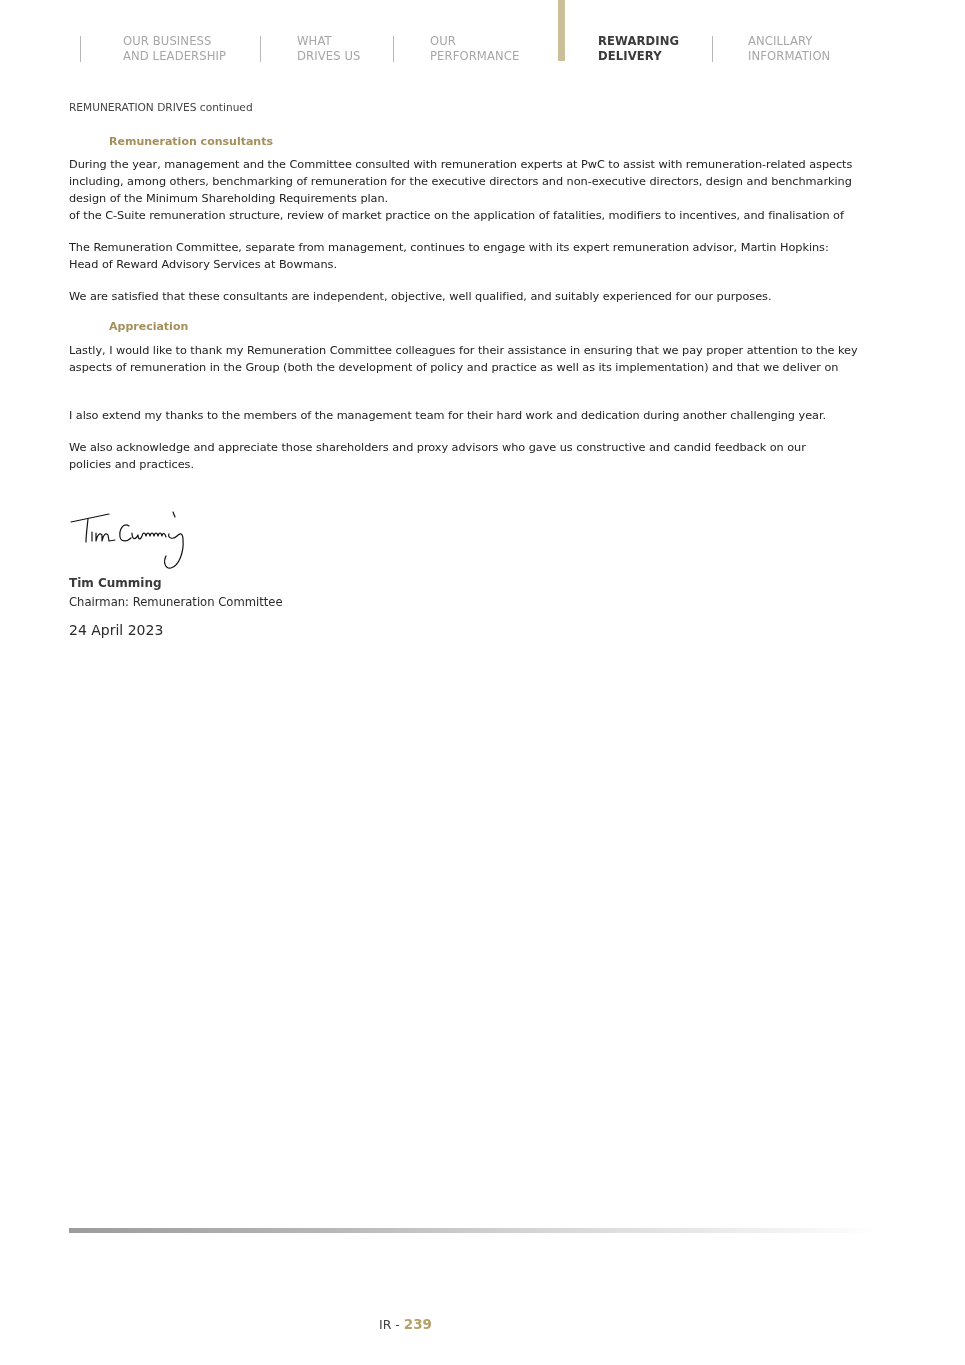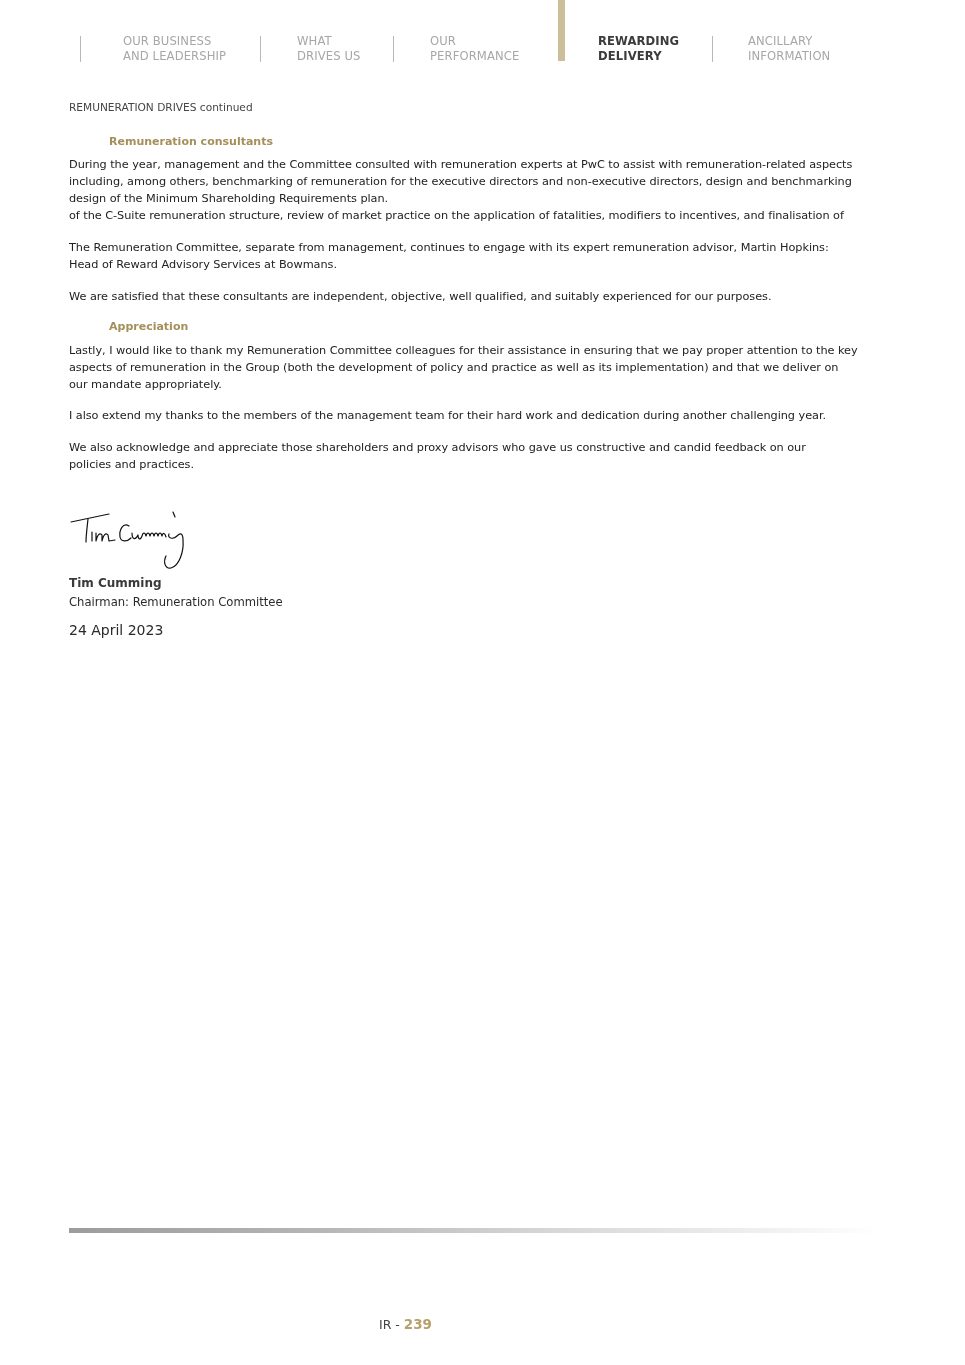--- a/index.html
+++ b/index.html
@@ -113,21 +113,20 @@
 
   <div class="para" style="top:288px">
     <span class="ln">We are satisfied that these consultants are independent, objective, well qualified, and suitably experienced for our purposes.</span>
   </div>
 
   <div class="heading" style="top:320px">Appreciation</div>
 
   <div class="para" style="top:342px">
     <span class="ln">Lastly, I would like to thank my Remuneration Committee colleagues for their assistance in ensuring that we pay proper attention to the key</span>
     <span class="ln">aspects of remuneration in the Group (both the development of policy and practice as well as its implementation) and that we deliver on</span>
-    <span class="ln">our mandate appropriately.</span>
   </div>
 
   <div class="para" style="top:407px">
     <span class="ln">I also extend my thanks to the members of the management team for their hard work and dedication during another challenging year.</span>
   </div>
 
   <div class="para" style="top:439px">
     <span class="ln">We also acknowledge and appreciate those shareholders and proxy advisors who gave us constructive and candid feedback on our</span>
     <span class="ln">policies and practices.</span>
   </div>

